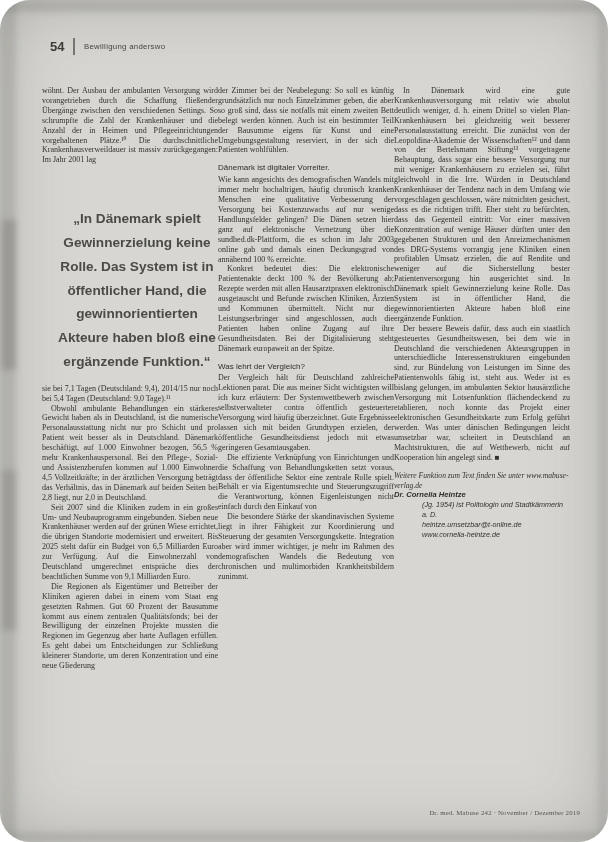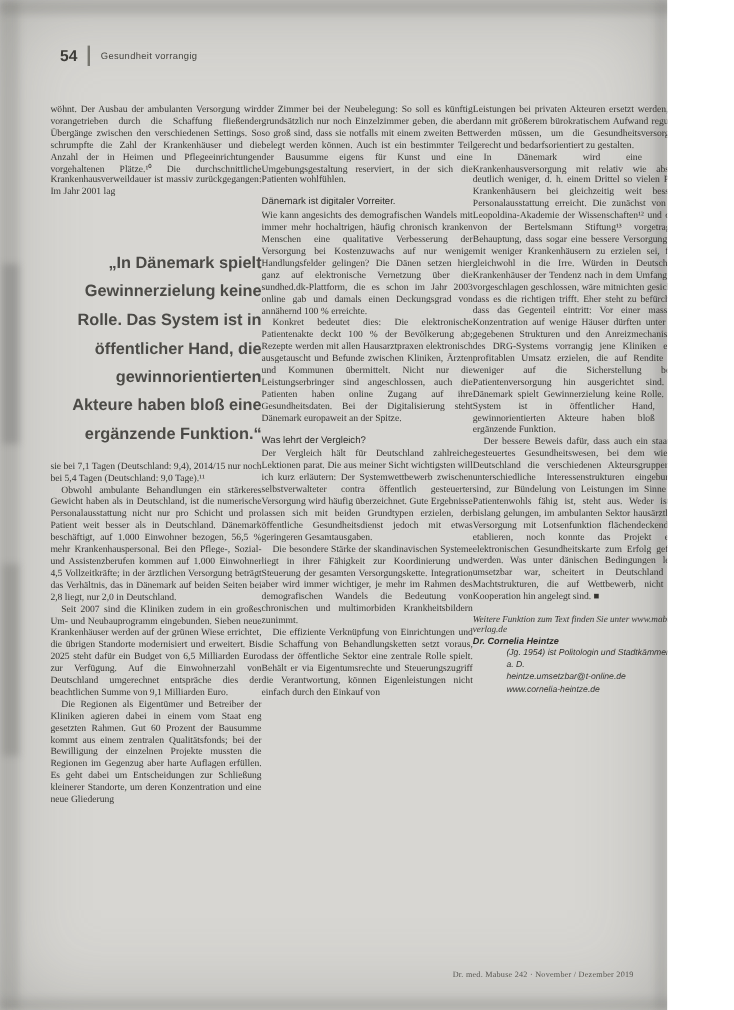--- a/index.html
+++ b/index.html
@@ -1,23 +1,24 @@
 <!DOCTYPE html>
 <html lang="de"><head>
 <meta charset="utf-8">
 <style>
   html,body{margin:0;padding:0;}
   .page{
     position:relative;
-    width:556px;height:842px;
+    width:608px;height:842px;
     background:#d7d6d2;
     overflow:hidden;
     font-family:"Liberation Serif", serif;
     color:#33322e;
     box-shadow:inset 0 0 70px rgba(105,105,102,.38);
+    border-radius:30px;
   }
   
   .art{position:absolute;pointer-events:none;filter:blur(3px);}
   .art.a1{left:0;top:0;width:16px;height:842px;background:rgba(100,100,97,.20);}
   .art.a2{left:0;top:0;width:612px;height:12px;background:rgba(100,100,97,.22);}
   .art.a3{right:0;top:0;width:10px;height:842px;background:rgba(100,100,97,.16);}
   .art.a4{left:2px;top:220px;width:14px;height:150px;background:rgba(80,80,78,.25);}
   .art.a5{left:2px;top:470px;width:14px;height:160px;background:rgba(80,80,78,.22);}
   .art.a6{left:0;bottom:0;width:612px;height:10px;background:rgba(100,100,97,.18);}
 
@@ -34,21 +35,21 @@
   .blk{margin:0;}
   .blk.p{text-indent:9px;}
   .blk.pc{text-indent:0;}
   .blk.h{
     font-family:"Liberation Sans", sans-serif;font-weight:normal;font-size:8px;
     text-align:left;margin:8px 0 2px 0;color:#2e2d29;text-indent:0;
   }
   .blk.quote{
     font-family:"Liberation Sans", sans-serif;font-weight:bold;
     font-size:13.6px;line-height:1.75;color:#4b4a46;
-    text-align:right;hyphens:manual;
+    text-align:center;hyphens:manual;
     margin:42px 0 10px 14px;
   }
   .blk.note{font-style:italic;text-align:left;margin-top:9px;font-size:7.6px;}
   .blk.author-name{
     font-family:"Liberation Sans", sans-serif;font-weight:bold;font-style:italic;
     font-size:7.6px;text-align:left;margin-top:0;color:#2e2d29;text-indent:0;
   }
   .blk.author-line{
     font-family:"Liberation Sans", sans-serif;font-style:italic;
     font-size:7.2px;line-height:1.4;text-align:left;text-indent:0;padding-left:28px;
@@ -66,44 +67,43 @@
   <div class="art a1"></div>
   <div class="art a2"></div>
   <div class="art a3"></div>
   <div class="art a4"></div>
   <div class="art a5"></div>
   <div class="art a6"></div>
 
   <div class="header">
     <span class="page-num">54</span>
     <span class="divider"></span>
-    <span class="section-label">Gesundheit vorrangig</span>
+    <span class="section-label">Bewilligung anderswo</span>
   </div>
 
   <div class="columns">
     <div class="col">
         <div class="blk pc">wöhnt. Der Ausbau der ambulanten Versorgung wird vorangetrieben durch die Schaffung fließender Übergänge zwischen den verschiedenen Settings. So schrumpfte die Zahl der Krankenhäuser und die Anzahl der in Heimen und Pflegeeinrichtungen vorgehaltenen Plätze.¹⁰ Die durchschnittliche Krankenhausverweildauer ist massiv zurückgegangen: Im Jahr 2001 lag</div>
         <div class="blk quote">„In Dänemark spielt Gewinnerzielung keine Rolle. Das System ist in öffentlicher Hand, die gewinnorientierten Akteure haben bloß eine ergänzende Funktion.“</div>
         <div class="blk pc">sie bei 7,1 Tagen (Deutschland: 9,4), 2014/15 nur noch bei 5,4 Tagen (Deutschland: 9,0 Tage).¹¹</div>
         <div class="blk p">Obwohl ambulante Behandlungen ein stärkeres Gewicht haben als in Deutschland, ist die numerische Personalausstattung nicht nur pro Schicht und pro Patient weit besser als in Deutschland. Dänemark beschäftigt, auf 1.000 Einwohner bezogen, 56,5 % mehr Krankenhauspersonal. Bei den Pflege-, Sozial- und Assistenzberufen kommen auf 1.000 Einwohner 4,5 Vollzeitkräfte; in der ärztlichen Versorgung beträgt das Verhältnis, das in Dänemark auf beiden Seiten bei 2,8 liegt, nur 2,0 in Deutschland.</div>
         <div class="blk p">Seit 2007 sind die Kliniken zudem in ein großes Um- und Neubauprogramm eingebunden. Sieben neue Krankenhäuser werden auf der grünen Wiese errichtet, die übrigen Standorte modernisiert und erweitert. Bis 2025 steht dafür ein Budget von 6,5 Milliarden Euro zur Verfügung. Auf die Einwohnerzahl von Deutschland umgerechnet entspräche dies der beachtlichen Summe von 9,1 Milliarden Euro.</div>
         <div class="blk p">Die Regionen als Eigentümer und Betreiber der Kliniken agieren dabei in einem vom Staat eng gesetzten Rahmen. Gut 60 Prozent der Bausumme kommt aus einem zentralen Qualitätsfonds; bei der Bewilligung der einzelnen Projekte mussten die Regionen im Gegenzug aber harte Auflagen erfüllen. Es geht dabei um Entscheidungen zur Schließung kleinerer Standorte, um deren Konzentration und eine neue Gliederung</div>
       </div>
     <div class="col">
         <div class="blk pc">der Zimmer bei der Neubelegung: So soll es künftig grundsätzlich nur noch Einzelzimmer geben, die aber so groß sind, dass sie notfalls mit einem zweiten Bett belegt werden können. Auch ist ein bestimmter Teil der Bausumme eigens für Kunst und eine Umgebungsgestaltung reserviert, in der sich die Patienten wohlfühlen.</div>
         <div class="blk h">Dänemark ist digitaler Vorreiter.</div>
         <div class="blk pc">Wie kann angesichts des demografischen Wandels mit immer mehr hochaltrigen, häufig chronisch kranken Menschen eine qualitative Verbesserung der Versorgung bei Kostenzuwachs auf nur wenige Handlungsfelder gelingen? Die Dänen setzen hier ganz auf elektronische Vernetzung über die sundhed.dk-Plattform, die es schon im Jahr 2003 online gab und damals einen Deckungsgrad von annähernd 100 % erreichte.</div>
         <div class="blk p">Konkret bedeutet dies: Die elektronische Patientenakte deckt 100 % der Bevölkerung ab; Rezepte werden mit allen Hausarztpraxen elektronisch ausgetauscht und Befunde zwischen Kliniken, Ärzten und Kommunen übermittelt. Nicht nur die Leistungserbringer sind angeschlossen, auch die Patienten haben online Zugang auf ihre Gesundheitsdaten. Bei der Digitalisierung steht Dänemark europaweit an der Spitze.</div>
         <div class="blk h">Was lehrt der Vergleich?</div>
         <div class="blk pc">Der Vergleich hält für Deutschland zahlreiche Lektionen parat. Die aus meiner Sicht wichtigsten will ich kurz erläutern: Der Systemwettbewerb zwischen selbstverwalteter contra öffentlich gesteuerter Versorgung wird häufig überzeichnet. Gute Ergebnisse lassen sich mit beiden Grundtypen erzielen, der öffentliche Gesundheitsdienst jedoch mit etwas geringeren Gesamtausgaben.</div>
+        <div class="blk p">Die effiziente Verknüpfung von Einrichtungen und die Schaffung von Behandlungsketten setzt voraus, dass der öffentliche Sektor eine zentrale Rolle spielt. Behält er via Eigentumsrechte und Steuerungszugriff die Verantwortung, können Eigenleistungen nicht einfach durch den Einkauf von</div>
         <div class="blk p">Die besondere Stärke der skandinavischen Systeme liegt in ihrer Fähigkeit zur Koordinierung und Steuerung der gesamten Versorgungskette. Integration aber wird immer wichtiger, je mehr im Rahmen des demografischen Wandels die Bedeutung von chronischen und multimorbiden Krankheitsbildern zunimmt.</div>
-        <div class="blk p">Die effiziente Verknüpfung von Einrichtungen und die Schaffung von Behandlungsketten setzt voraus, dass der öffentliche Sektor eine zentrale Rolle spielt. Behält er via Eigentumsrechte und Steuerungszugriff die Verantwortung, können Eigenleistungen nicht einfach durch den Einkauf von</div>
       </div>
     <div class="col">
-        <div class="blk pc">Leistungen bei privaten Akteuren ersetzt werden, die dann mit größerem bürokratischem Aufwand reguliert werden müssen, um die Gesundheitsversorgung gerecht und bedarfsorientiert zu gestalten.</div>
         <div class="blk p">In Dänemark wird eine gute Krankenhausversorgung mit relativ wie absolut deutlich weniger, d. h. einem Drittel so vielen Plan-Krankenhäusern bei gleichzeitig weit besserer Personalausstattung erreicht. Die zunächst von der Leopoldina-Akademie der Wissenschaften¹² und dann von der Bertelsmann Stiftung¹³ vorgetragene Behauptung, dass sogar eine bessere Versorgung nur mit weniger Krankenhäusern zu erzielen sei, führt gleichwohl in die Irre. Würden in Deutschland Krankenhäuser der Tendenz nach in dem Umfang wie vorgeschlagen geschlossen, wäre mitnichten gesichert, dass es die richtigen trifft. Eher steht zu befürchten, dass das Gegenteil eintritt: Vor einer massiven Konzentration auf wenige Häuser dürften unter den gegebenen Strukturen und den Anreizmechanismen des DRG-Systems vorrangig jene Kliniken einen profitablen Umsatz erzielen, die auf Rendite und weniger auf die Sicherstellung bester Patientenversorgung hin ausgerichtet sind. In Dänemark spielt Gewinnerzielung keine Rolle. Das System ist in öffentlicher Hand, die gewinnorientierten Akteure haben bloß eine ergänzende Funktion.</div>
         <div class="blk p">Der bessere Beweis dafür, dass auch ein staatlich gesteuertes Gesundheitswesen, bei dem wie in Deutschland die verschiedenen Akteursgruppen in unterschiedliche Interessenstrukturen eingebunden sind, zur Bündelung von Leistungen im Sinne des Patientenwohls fähig ist, steht aus. Weder ist es bislang gelungen, im ambulanten Sektor hausärztliche Versorgung mit Lotsenfunktion flächendeckend zu etablieren, noch konnte das Projekt einer elektronischen Gesundheitskarte zum Erfolg geführt werden. Was unter dänischen Bedingungen leicht umsetzbar war, scheitert in Deutschland an Machtstrukturen, die auf Wettbewerb, nicht auf Kooperation hin angelegt sind. ■</div>
         <div class="blk note">Weitere Funktion zum Text finden Sie unter www.mabuse-verlag.de</div>
         <div class="blk author-name">Dr. Cornelia Heintze</div>
         <div class="blk author-line">(Jg. 1954) ist Politologin und Stadtkämmerin a. D.</div>
         <div class="blk author-line">heintze.umsetzbar@t-online.de</div>
         <div class="blk author-line">www.cornelia-heintze.de</div>
       </div>
   </div>
 

